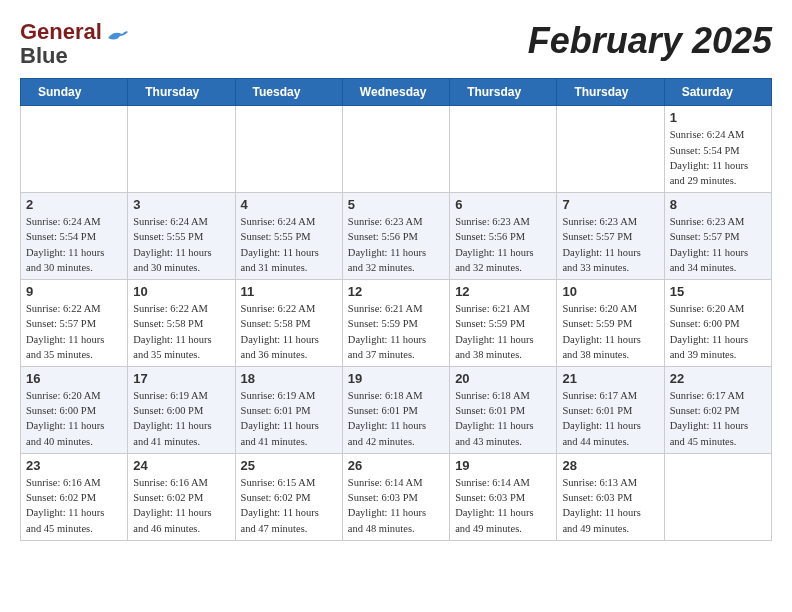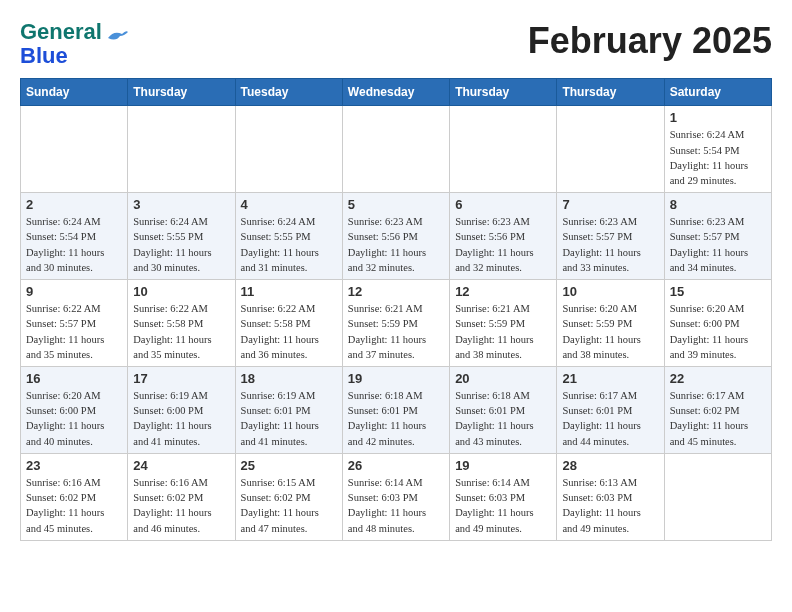--- a/index.html
+++ b/index.html
@@ -16,39 +16,40 @@
       align-items: flex-start;
       margin-bottom: 10px;
     }
     .logo {
       display: flex;
       flex-direction: column;
       align-items: flex-start;
     }
     .title-section {
       text-align: left;
+      font-style: italic;
     }
     .month-year {
       font-size: 36px;
       font-weight: bold;
       color: #222;
     }
     .location {
       font-size: 15px;
       color: #444;
     }
     table {
       width: 100%;
       border-collapse: collapse;
       font-size: 11px;
     }
     thead tr th {
       background: #2a6db5;
       color: #fff;
-      padding: 6px 5px;
+      padding: 6px 17px;
       text-align: left;
       font-size: 12px;
       font-weight: bold;
       border: 1px solid #1a5a9a;
     }
     tbody tr td {
       border: 1px solid #ccc;
       vertical-align: top;
       padding: 4px 5px;
       height: 85px;
@@ -74,22 +75,22 @@
       background: #fff;
     }
   </style>
 </head>
 <body>
 
 <div class="header-section">
   <div class="logo">
     <div style="display:flex; align-items:center;">
       <div>
-        <div style="font-size:22px; font-weight:bold; color:#0f766e; line-height:1.1;">General</div>
-        <div style="font-size:22px; font-weight:bold; color:#1d4ed8; line-height:1.1;">Blue</div>
+        <div style="font-size:22px; font-weight:bold; color:#7f1d1d; line-height:1.1;">General</div>
+        <div style="font-size:22px; font-weight:bold; color:#404040; line-height:1.1;">Blue</div>
       </div>
       <div style="margin-left:4px; margin-top:-10px;">
         <svg width="24" height="18" viewBox="0 0 24 18">
           <path d="M2,10 Q8,2 16,6 Q20,2 22,4 Q18,8 14,8 Q10,14 2,10Z" fill="#4a90d9"></path>
         </svg>
       </div>
     </div>
   </div>
   <div class="title-section">
     <div class="month-year">February 2025</div>

